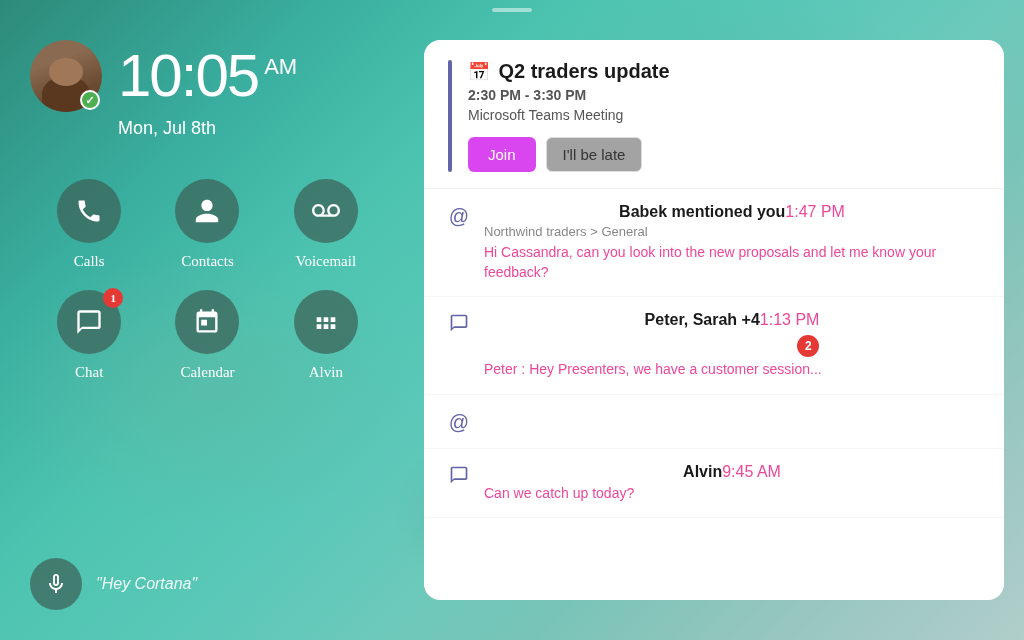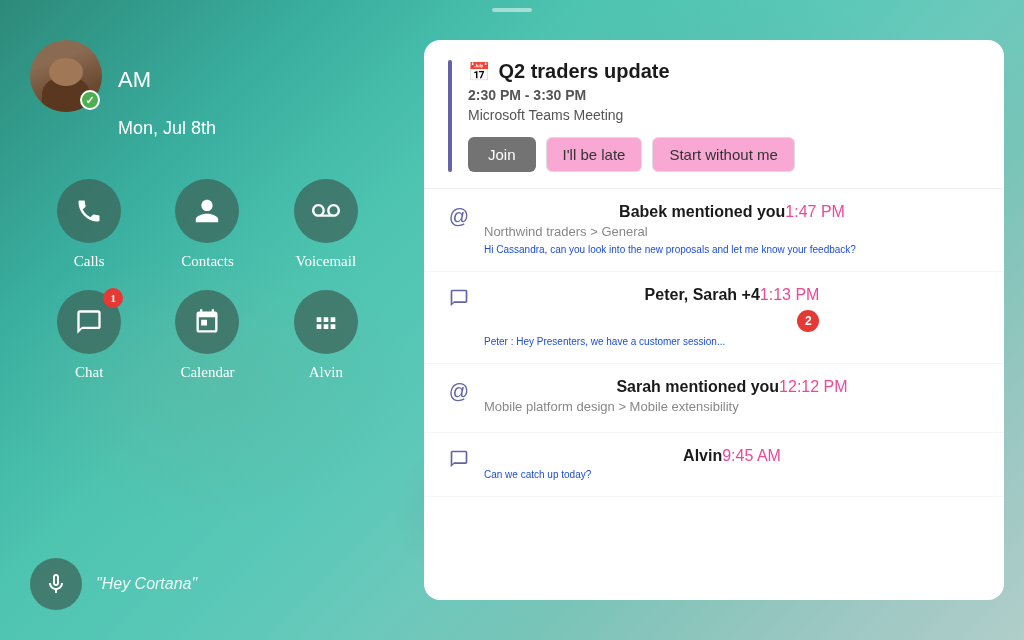--- a/index.html
+++ b/index.html
@@ -305,32 +305,32 @@
       color: #555;
       margin-bottom: 14px;
     }
 
     .meeting-actions {
       display: flex;
       gap: 10px;
     }
 
     .btn-join {
-      background: #737373;
+      background: #d946ef;
       color: white;
       border: none;
       border-radius: 6px;
       padding: 8px 20px;
       font-size: 15px;
       font-weight: 500;
       cursor: pointer;
     }
 
     .btn-secondary {
-      background: #f9a8d4;
+      background: #a3a3a3;
       color: #333;
       border: 1px solid #ddd;
       border-radius: 6px;
       padding: 8px 16px;
       font-size: 15px;
       cursor: pointer;
     }
 
     
     .notifications-list {
@@ -379,22 +379,22 @@
       color: #ec4899;
     }
 
     .notif-subtitle {
       font-size: 13px;
       color: #888;
       margin-bottom: 4px;
     }
 
     .notif-message {
-      font-size: 10px;
-      color: #1d4ed8;
+      font-size: 14px;
+      color: #ec4899;
       line-height: 1.4;
     }
 
     .notif-badge-red {
       background: #e53935;
       color: white;
       border-radius: 50%;
       width: 22px;
       height: 22px;
       font-size: 12px;
@@ -421,20 +421,21 @@
 <div class="top-pill"></div>
 
 <div class="left-panel">
 
   <div class="user-time-row">
     <div class="avatar-wrapper">
       <div class="avatar-face"></div>
       <div class="status-badge"></div>
     </div>
     <div class="time-block">
+      <span class="time-digits">10:05</span>
       <span class="time-ampm">AM</span>
     </div>
   </div>
 
   <div class="date-text">Mon, Jul 8th</div>
 
   <div class="apps-grid">
 
     <div class="app-item">
       <div class="app-icon-circle">
@@ -511,21 +512,20 @@
     <div class="meeting-content">
       <div class="meeting-title-row">
         <span class="meeting-icon">📅</span>
         <span class="meeting-title">Q2 traders update</span>
       </div>
       <div class="meeting-time">2:30 PM - 3:30 PM</div>
       <div class="meeting-type">Microsoft Teams Meeting</div>
       <div class="meeting-actions">
         <button class="btn-join">Join</button>
         <button class="btn-secondary">I'll be late</button>
-        <button class="btn-secondary">Start without me</button>
       </div>
     </div>
   </div>
 
   <div class="notifications-list">
 
     <div class="notif-item">
       <div class="notif-icon">@</div>
       <div class="notif-body">
         <div class="notif-header">
@@ -550,27 +550,20 @@
             <span class="notif-time">1:13 PM</span>
             <div class="notif-badge-red">2</div>
           </div>
         </div>
         <div class="notif-message">Peter : Hey Presenters, we have a customer session...</div>
       </div>
     </div>
 
     <div class="notif-item">
       <div class="notif-icon">@</div>
-      <div class="notif-body">
-        <div class="notif-header">
-          <span class="notif-sender">Sarah mentioned you</span>
-          <span class="notif-time">12:12 PM</span>
-        </div>
-        <div class="notif-subtitle">Mobile platform design &gt; Mobile extensibility</div>
-      </div>
     </div>
 
     <div class="notif-item">
       <div class="notif-icon">
         <svg width="20" height="20" viewBox="0 0 24 24" fill="#6264A7">
           <path d="M20 2H4c-1.1 0-2 .9-2 2v18l4-4h14c1.1 0 2-.9 2-2V4c0-1.1-.9-2-2-2zm0 14H6l-2 2V4h16v12z"></path>
         </svg>
       </div>
       <div class="notif-body">
         <div class="notif-header">

